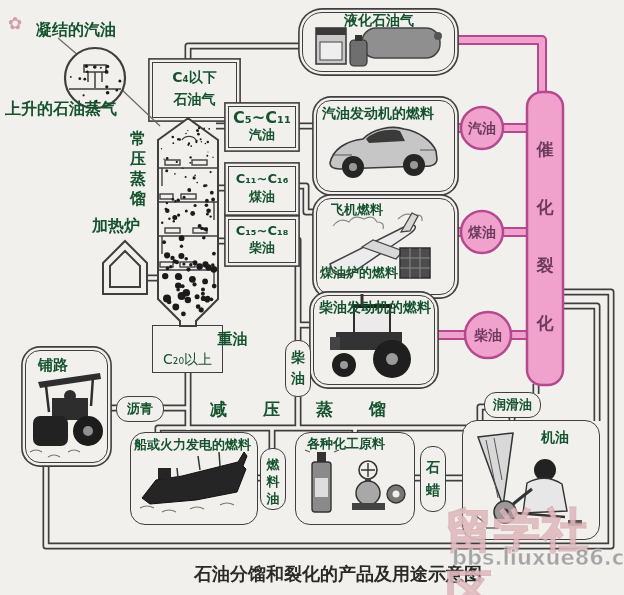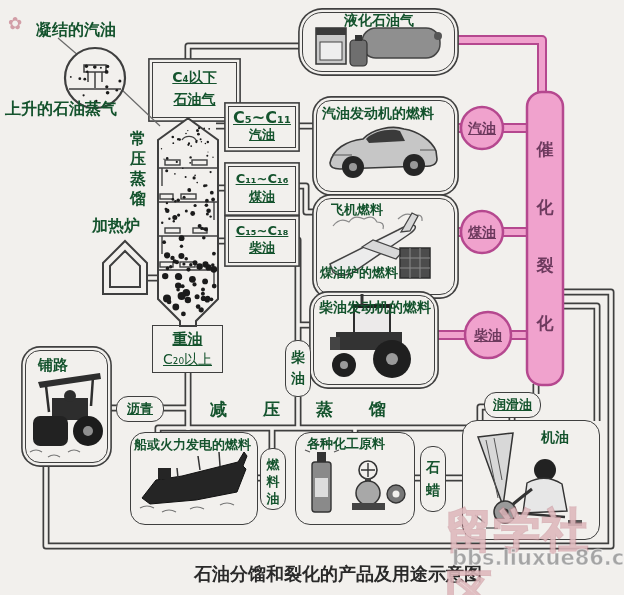--- a/index.html
+++ b/index.html
@@ -8,21 +8,21 @@
   #pipes{z-index:1}
   #boxes{position:absolute;left:0;top:0;width:624px;height:595px;z-index:2}
   #art{z-index:3}
   #labels{position:absolute;left:0;top:0;width:624px;height:595px;z-index:4}
   #wm{position:absolute;left:0;top:0;width:624px;height:595px;z-index:5;pointer-events:none}
   .box{position:absolute;background:#f2f0ed;border:1.7px solid #3f3f3f;box-sizing:border-box;}
   .dbl{box-shadow:0 0 0 2.3px #f2f0ed,0 0 0 3.9px #3f3f3f;}
   .rd{border-radius:15px;}
   .tag{border-radius:12px;}
   .lbl{position:absolute;color:#14532d;font-weight:bold;white-space:nowrap;line-height:1.15;}
-  .ctr{display:flex;align-items:center;justify-content:center;text-align:right;text-decoration:underline;}
+  .ctr{display:flex;align-items:center;justify-content:center;text-align:right;}
   .vt{white-space:normal;word-break:break-all;text-align:center;}
   .pinktx{color:#6d3a5e;}
   .crk{width:20px;line-height:58px;font-size:17px;letter-spacing:0;}
   .vac{font-size:17px;letter-spacing:36px;}
   .wm-big{position:absolute;font-size:46px;font-weight:bold;letter-spacing:2px;
      color:rgba(255,253,250,0.78);-webkit-text-stroke:2px rgba(196,130,140,0.5);}
   .wm-url{position:absolute;font-size:21px;font-weight:bold;color:rgba(150,150,150,0.85);
      -webkit-text-stroke:1px rgba(255,255,255,0.5);}
   .seal{position:absolute;font-size:17px;color:#b85c6e;opacity:.55;}
 </style>
@@ -416,21 +416,21 @@
     <div class="lbl" style="left:331px;top:203px;font-size:13px;">飞机燃料</div>
     <div class="lbl" style="left:320px;top:266px;font-size:13px;">煤油炉的燃料</div>
     <div class="lbl" style="left:319px;top:299px;font-size:14px;">柴油发动机的燃料</div>
 
     <div class="lbl vt crk pinktx" style="left:535px;top:120px;">催化裂化</div>
 
     <div class="lbl ctr pinktx" style="left:460px;top:120px;width:44px;height:16px;font-size:14px;">汽油</div>
     <div class="lbl ctr pinktx" style="left:460px;top:224px;width:44px;height:16px;font-size:14px;">煤油</div>
     <div class="lbl ctr pinktx" style="left:466px;top:327px;width:44px;height:16px;font-size:14px;">柴油</div>
 
-    <div class="lbl ctr" style="left:154px;top:331px;width:67px;height:18px;font-size:15px;">重油</div>
+    <div class="lbl ctr" style="left:154px;top:331px;width:67px;height:18px;font-size:15px;padding-left:45px;">重油</div>
     <div class="lbl ctr" style="left:154px;top:350px;width:67px;height:18px;font-size:14px;font-weight:normal;">C₂₀以上</div>
 
     <div class="lbl" style="left:38px;top:357px;font-size:15px;">铺路</div>
     <div class="lbl ctr" style="left:117px;top:400px;width:46px;height:18px;font-size:13px;">沥青</div>
     <div class="lbl vt" style="left:289px;top:347px;width:18px;font-size:14px;line-height:21px;">柴油</div>
     <div class="lbl vac" style="left:210px;top:400px;">减压蒸馏</div>
 
     <div class="lbl" style="left:134px;top:438px;font-size:13px;">船或火力发电的燃料</div>
     <div class="lbl vt" style="left:264px;top:456px;width:18px;font-size:13px;line-height:17px;">燃料油</div>
     <div class="lbl" style="left:307px;top:437px;font-size:13px;">各种化工原料</div>

